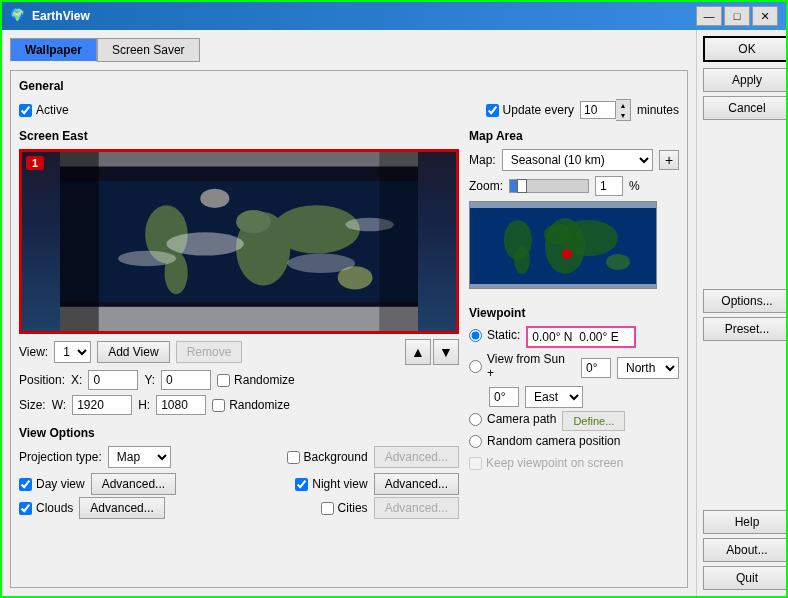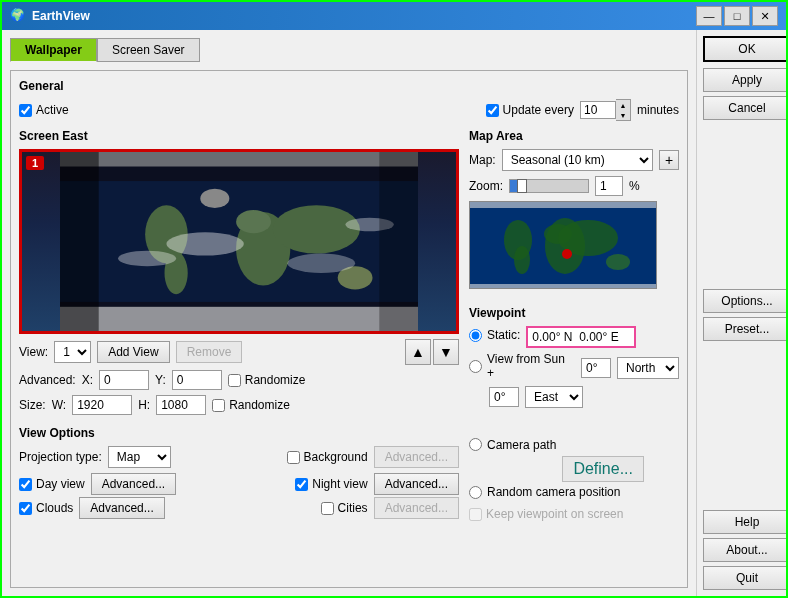--- a/index.html
+++ b/index.html
@@ -6,21 +6,21 @@
     body { background: #f0f0f0; display: flex; justify-content: center; align-items: center; width: 788px; height: 598px; overflow: hidden; }
     .window { width: 788px; height: 598px; background: #f0f0f0; border: 2px solid #00ff00; position: relative; display: flex; flex-direction: column; }
     .title-bar { background: linear-gradient(to right, #1a6bb5, #3a8ee6); color: white; display: flex; align-items: center; height: 28px; padding: 0 8px; user-select: none; }
     .title-bar-icon { width: 16px; height: 16px; margin-right: 6px; }
     .title-bar-title { flex: 1; font-size: 12px; font-weight: bold; }
     .title-bar-buttons { display: flex; gap: 2px; }
     .title-bar-btn { width: 26px; height: 20px; background: #e0e0e0; border: 1px solid #999; color: black; font-size: 11px; cursor: pointer; display: flex; align-items: center; justify-content: center; }
     .main-area { flex: 1; padding: 8px; display: flex; flex-direction: column; }
     .tabs { display: flex; margin-bottom: 8px; }
     .tab { padding: 4px 14px; border: 1px solid #999; background: #e0e0e0; cursor: pointer; font-size: 12px; }
-    .tab.active { background: #84cc16; border-bottom: 1px solid #f0f0f0; font-weight: bold; z-index: 1; }
+    .tab.active { background: #3b82f6; border-bottom: 1px solid #f0f0f0; font-weight: bold; z-index: 1; }
     .section-title { font-weight: bold; margin-bottom: 6px; font-size: 12px; }
     .row { display: flex; align-items: center; margin-bottom: 5px; gap: 6px; }
     .checkbox-label { display: flex; align-items: center; gap: 4px; cursor: pointer; }
     .checkbox-label input[type=checkbox] { margin: 0; }
     .number-input { width: 36px; border: 1px solid #999; padding: 1px 3px; font-size: 12px; }
     .spin-wrapper { display: flex; align-items: center; }
     .spin-wrapper input { width: 36px; border: 1px solid #999; padding: 1px 3px; font-size: 12px; }
     .spin-buttons { display: flex; flex-direction: column; border: 1px solid #999; border-left: none; }
     .spin-btn { width: 14px; height: 10px; background: #e0e0e0; border: none; cursor: pointer; font-size: 7px; display: flex; align-items: center; justify-content: center; padding: 0; line-height: 1; }
     .earth-preview { background: linear-gradient(180deg, #1a1a2e 0%, #162447 40%, #1f4068 100%); border: 3px solid #cc0000; position: relative; width: 100%; height: 185px; overflow: hidden; cursor: pointer; }
@@ -33,21 +33,21 @@
     .select { border: 1px solid #999; background: white; padding: 2px 4px; font-size: 12px; cursor: pointer; }
     .map-row { display: flex; align-items: center; gap: 6px; margin-bottom: 5px; }
     .map-preview { width: 188px; height: 88px; background: #002b5c; border: 1px solid #888; position: relative; overflow: hidden; margin-bottom: 5px; }
     .zoom-slider { -webkit-appearance: none; height: 14px; width: 80px; background: linear-gradient(to right, #3a7bd5 0%, #3a7bd5 10%, #d0d0d0 10%, #d0d0d0 100%); border: 1px solid #999; outline: none; cursor: pointer; }
     .zoom-slider::-webkit-slider-thumb { -webkit-appearance: none; width: 10px; height: 14px; background: white; border: 1px solid #666; cursor: pointer; }
     .radio-label { display: flex; align-items: center; gap: 5px; cursor: pointer; margin-bottom: 4px; }
     .text-input-coord { border: 2px solid #ec4899; padding: 2px 4px; font-size: 12px; background: white; width: 110px; }
     .right-btn { border: 1px solid #999; background: linear-gradient(to bottom, #f5f5f5, #e0e0e0); padding: 4px 10px; cursor: pointer; font-size: 12px; width: 88px; text-align: center; }
     .right-btn.primary { border: 2px solid #000; font-weight: normal; }
     .plus-btn { width: 20px; height: 20px; border: 1px solid #999; background: linear-gradient(to bottom, #f5f5f5, #e0e0e0); cursor: pointer; font-size: 14px; display: flex; align-items: center; justify-content: center; }
-    .define-btn { border: 1px solid #bbb; background: #e8e8e8; padding: 3px 10px; font-size: 16px; color: #0f766e; cursor: default; margin-top: 45px; }
+    .define-btn { border: 1px solid #bbb; background: #e8e8e8; padding: 3px 10px; font-size: 11px; color: #4d7c0f; cursor: default; }
     .sidebar-right { width: 90px; display: flex; flex-direction: column; padding: 6px; gap: 4px; border-left: 1px solid #ccc; }
     .pos-input { width: 50px; }
     .size-input { width: 60px; }
     
     svg.earth-globe { width: 100%; height: 100%; }
   </style>
 </head>
 <body>
 
 <div class="window">
@@ -144,21 +144,21 @@
               </select>
               <button class="btn">Add View</button>
               <button class="btn-disabled">Remove</button>
               <div class="nav-arrows">
                 <button class="arrow-btn">▲</button>
                 <button class="arrow-btn">▼</button>
               </div>
             </div>
 
             <div class="row">
-              <span>Advanced:</span>
+              <span>Position:</span>
               <span>X:</span>
               <input class="text-input pos-input" type="text" value="0" style="">
               <span>Y:</span>
               <input class="text-input pos-input" type="text" value="0" style="">
               <label class="checkbox-label">
                 <input type="checkbox" style="">
                 <span>Randomize</span>
               </label>
             </div>
 

